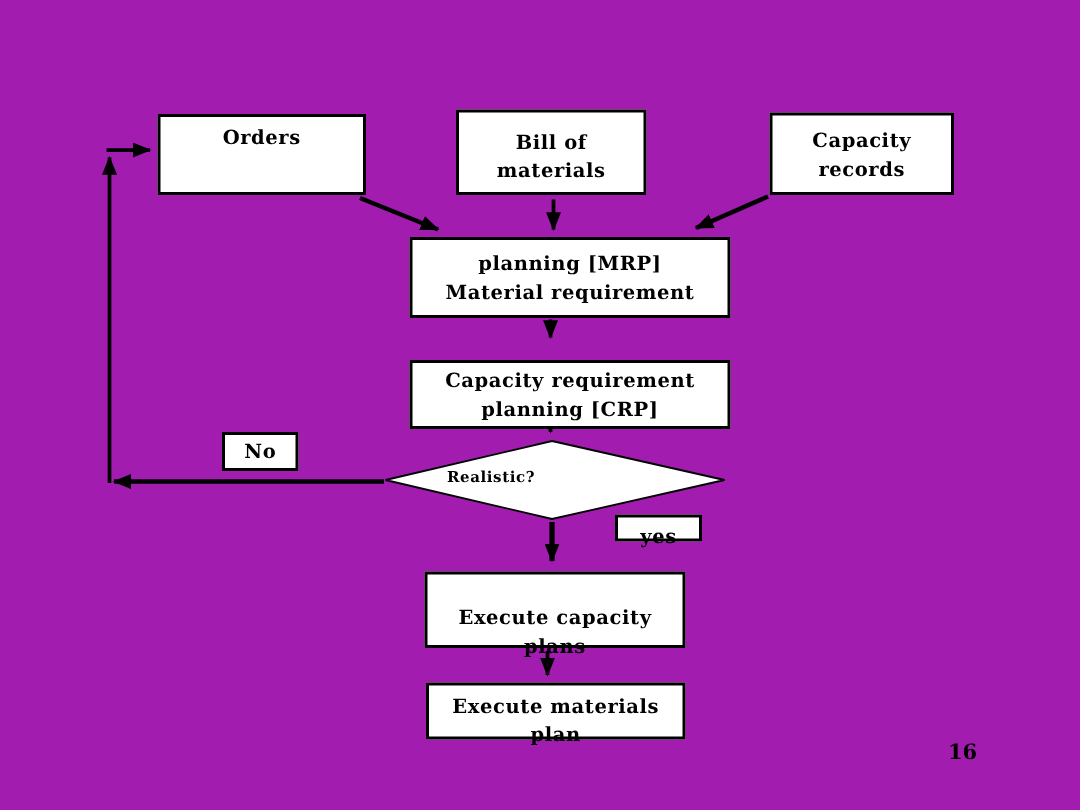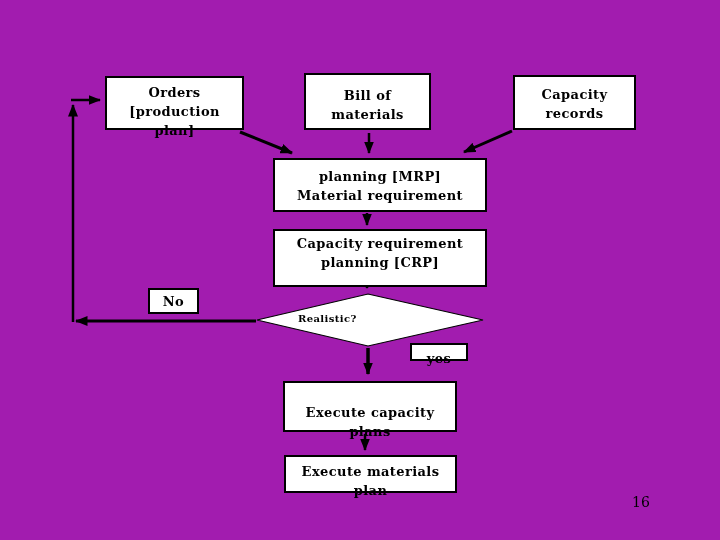--- a/index.html
+++ b/index.html
@@ -37,21 +37,21 @@
     font-size: 10px;
     line-height: 19px;
     letter-spacing: 0.4px;
     text-align: left;
   }
   .page-number {
     position: absolute;
     left: 632px; top: 494px;
     width: 40px;
     color: #000000;
-    font-weight: normal;
+    font-weight: bold;
     font-size: 14px;
     text-align: left;
   }
 </style>
 </head>
 <body>
 
 <div class="slide">
 
   <svg class="connectors" viewBox="0 0 720 540" xmlns="http://www.w3.org/2000/svg">
@@ -72,38 +72,37 @@
 
     <line x1="256" y1="321" x2="76" y2="321" stroke="#000" stroke-width="3" marker-end="url(#ah)"></line>
     <line x1="73" y1="322" x2="73" y2="105" stroke="#000" stroke-width="2.5" marker-end="url(#ah)"></line>
     <line x1="71" y1="100" x2="100" y2="100" stroke="#000" stroke-width="2.5" marker-end="url(#ah)"></line>
 
     <polygon points="368,294 483,320 368,346 257,320" fill="#ffffff" stroke="#000000" stroke-width="1.2"></polygon>
   </svg>
 
   <div class="node" style="left:105px; top:76px; width:139px; height:54px; padding-top:5px;">
     <div>Orders</div>
-    <div>[production plan]</div>
   </div>
 
   <div class="node" style="left:304px; top:73px; width:127px; height:57px; padding-top:11px;">
     <div>Bill of materials</div>
   </div>
 
   <div class="node" style="left:513px; top:75px; width:123px; height:55px; padding-top:8px;">
     <div>Capacity</div>
     <div>records</div>
   </div>
 
   <div class="node" style="left:273px; top:158px; width:214px; height:54px; padding-top:7px;">
     <div>planning [MRP]</div>
     <div>Material requirement</div>
   </div>
 
-  <div class="node" style="left:273px; top:229px; width:214px; height:58px; padding-top:3px;">
+  <div class="node" style="left:273px; top:240px; width:214px; height:46px; padding-top:3px;">
     <div>Capacity requirement</div>
     <div>planning [CRP]</div>
   </div>
 
   <div class="node" style="left:148px; top:288px; width:51px; height:26px; padding-top:2px;">
     <div>No</div>
   </div>
 
   <div class="free-label" style="left:298px; top:309px; width:140px;">Realistic?</div>
 

